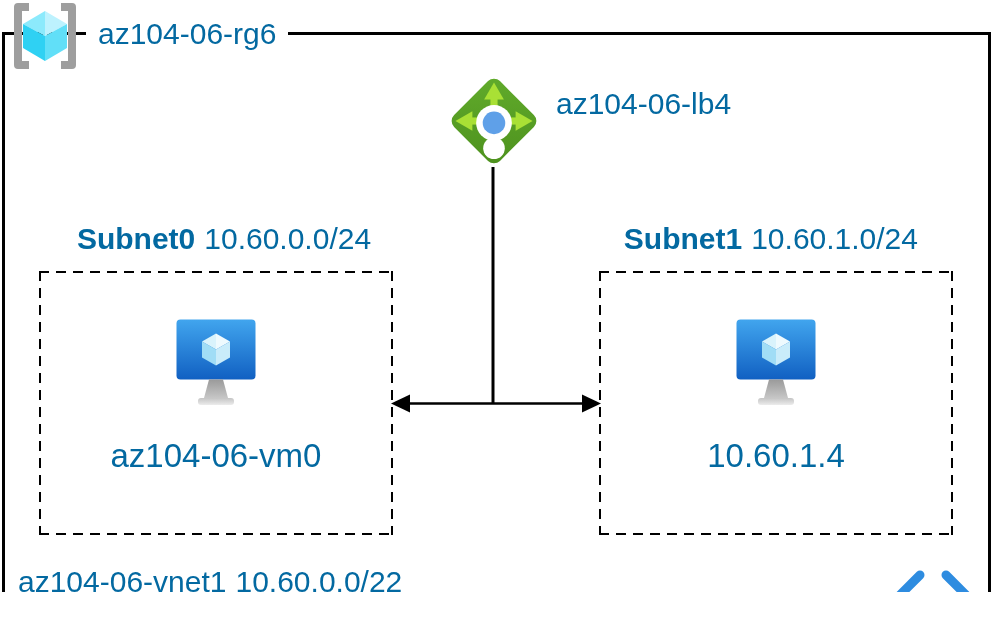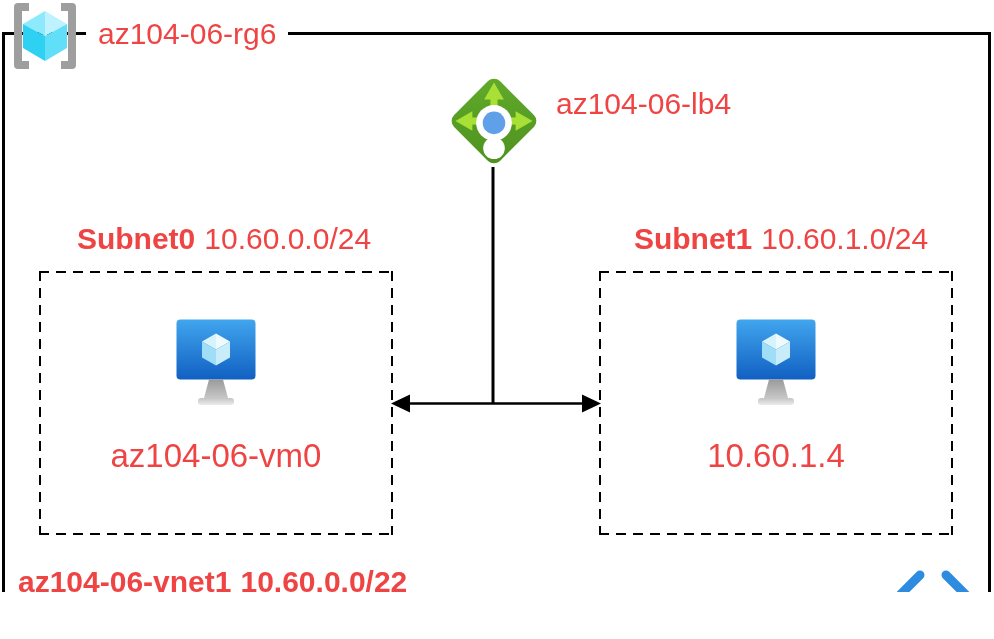--- a/index.html
+++ b/index.html
@@ -1,18 +1,18 @@
 <!DOCTYPE html>
 <html><head>
 <meta charset="utf-8">
 <style>
   html,body { margin:0; padding:0; background:#ffffff; }
   .canvas {
     position:relative; width:994px; height:592px; background:#ffffff;
-    font-family:"Liberation Sans", sans-serif; color:#ef4444; overflow:hidden;
+    font-family:"Liberation Sans", sans-serif; color:#0369a1; overflow:hidden;
   }
   .txt { white-space:nowrap; }
   
   .outer-box {
     position:absolute; box-sizing:border-box;
     left:2px; top:32px; width:989px; height:572px;
     border:3px solid #000000;
   }
   .rg-icon { position:absolute; left:8px; top:2px; width:74px; height:68px; }
   .rg-label {
@@ -33,35 +33,35 @@
       repeating-linear-gradient(180deg,#000 0 10px,transparent 10px 17px) left top/2px 100% no-repeat,
       repeating-linear-gradient(180deg,#000 0 10px,transparent 10px 17px) right top/2px 100% no-repeat;
   }
   .subnet-box.s0 { left:39px; top:271px; }
   .subnet-box.s1 { left:599px; top:271px; }
   .subnet-label {
     position:absolute; top:221px; width:354px; text-align:center;
     font-size:30px; line-height:36px;
   }
   .subnet-label.s0 { left:47px; }
-  .subnet-label.s1 { left:604px; }
+  .subnet-label.s1 { left:564px;text-align:right; }
   .subnet-label .name { font-weight:bold; }
   .gap { margin-left:0.30em; }
   
   .vm-icon { position:absolute; top:318px; width:82px; height:92px; }
   .vm-icon.v0 { left:175px; }
   .vm-icon.v1 { left:735px; }
   .vm-label {
     position:absolute; top:437px; width:354px; text-align:center;
     font-size:33px; line-height:38px;
   }
   .vm-label.v0 { left:39px; }
   .vm-label.v1 { left:599px; }
   
-  .vnet-label { position:absolute; left:18px; top:565px; font-size:30px; line-height:34px;font-weight:bold; }
+  .vnet-label { position:absolute; left:18px; top:565px; font-size:30px; line-height:34px; }
   .vnet-icon { position:absolute; left:888px; top:560px; width:90px; height:80px; }
 </style>
 </head>
 <body>
 
 <div class="canvas">
 
   <div class="outer-box"></div>
 
   <svg class="rg-icon" viewBox="0 0 74 68">

